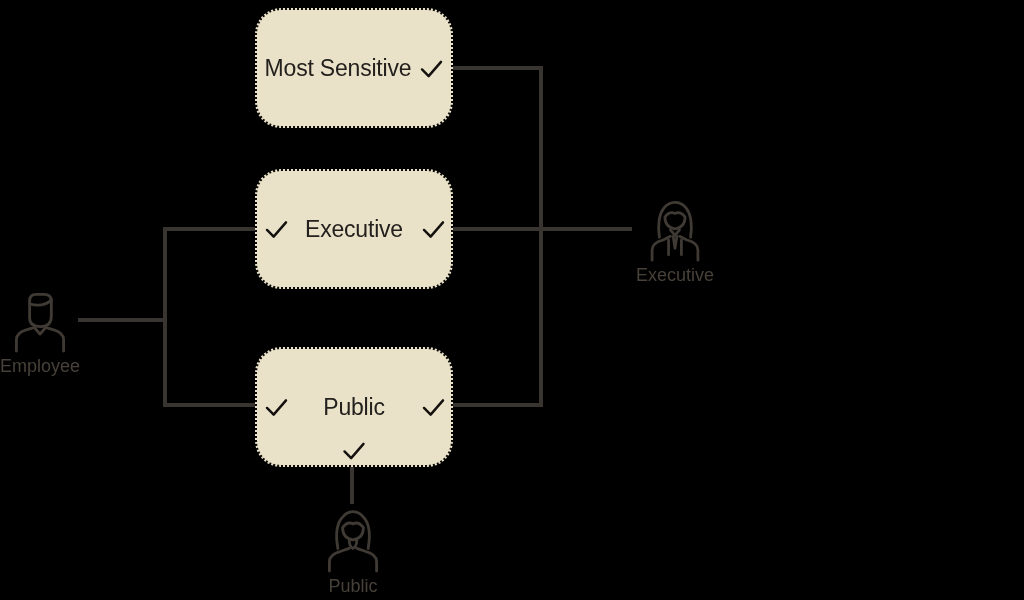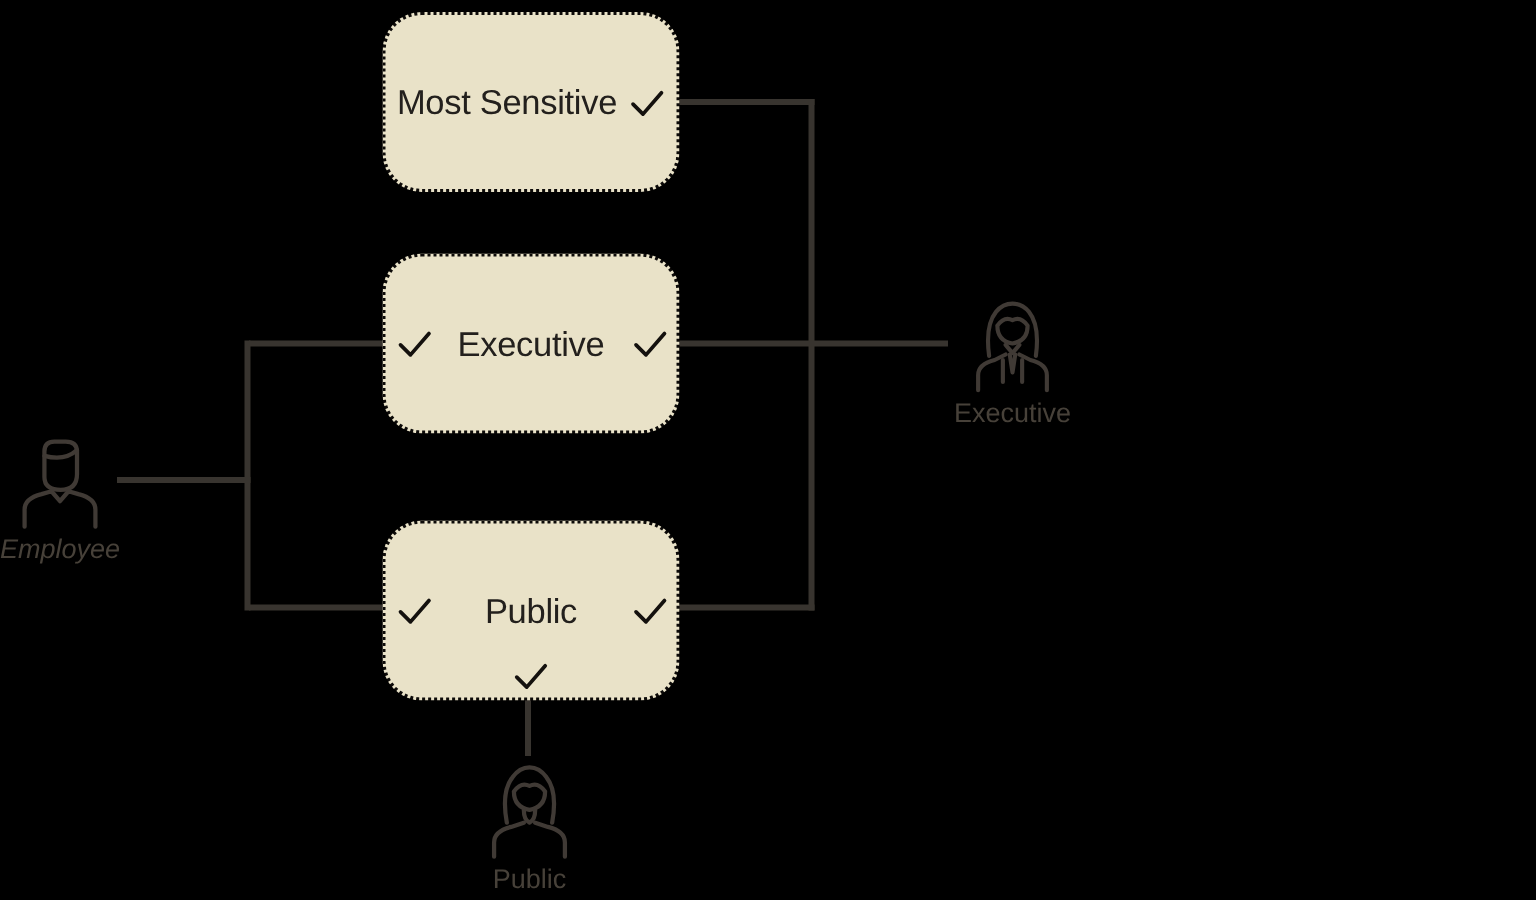--- a/index.html
+++ b/index.html
@@ -68,21 +68,21 @@
     </svg>
     <span class="node-label">Public</span>
     <svg class="check edge-check right" width="23" height="19" viewBox="0 0 24 20">
       <polyline points="2,11 9,18 22,3"></polyline>
     </svg>
     <svg class="check bottom-check" width="23" height="19" viewBox="0 0 24 20">
       <polyline points="2,11 9,18 22,3"></polyline>
     </svg>
   </div>
 
-  <div class="actor" style="left:0px; top:285px;font-style:italic;">
+  <div class="actor" style="left:0px; top:285px;">
     <svg width="64" height="68" viewBox="0 0 66 72">
       <path d="M22,35 V17 Q22,10 29,10 H37 Q45,10 45,17 V33 Q45,44 33.5,44 Q22,44 22,35 Z"></path>
       <path d="M22,20 Q36,24 45,16"></path>
       <path d="M8,70 V58 Q8,50 20,47 L27,45 L33,52 L39,45 L46,47 Q58,50 58,58 V70"></path>
     </svg>
     <span class="actor-label">Employee</span>
   </div>
 
   <div class="actor" style="left:635px; top:196px;">
     <svg width="62" height="66" viewBox="0 0 66 72">

